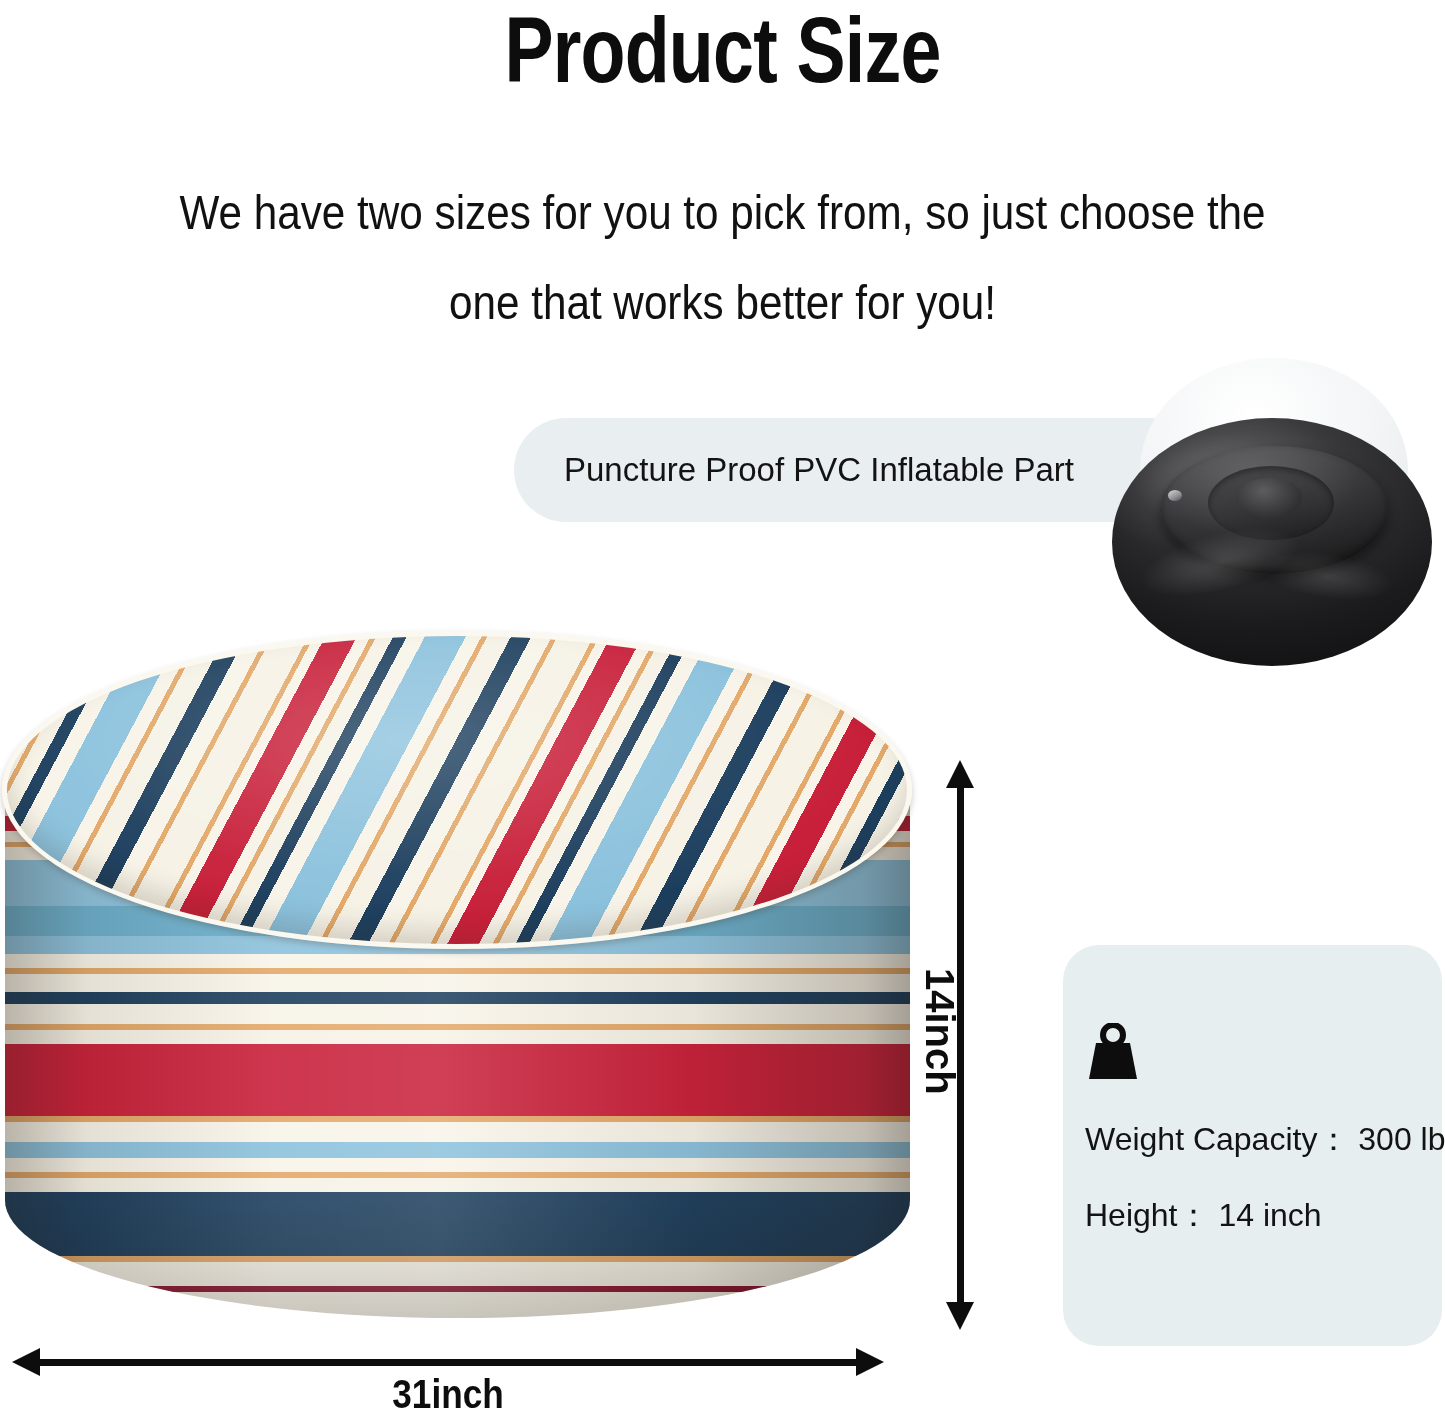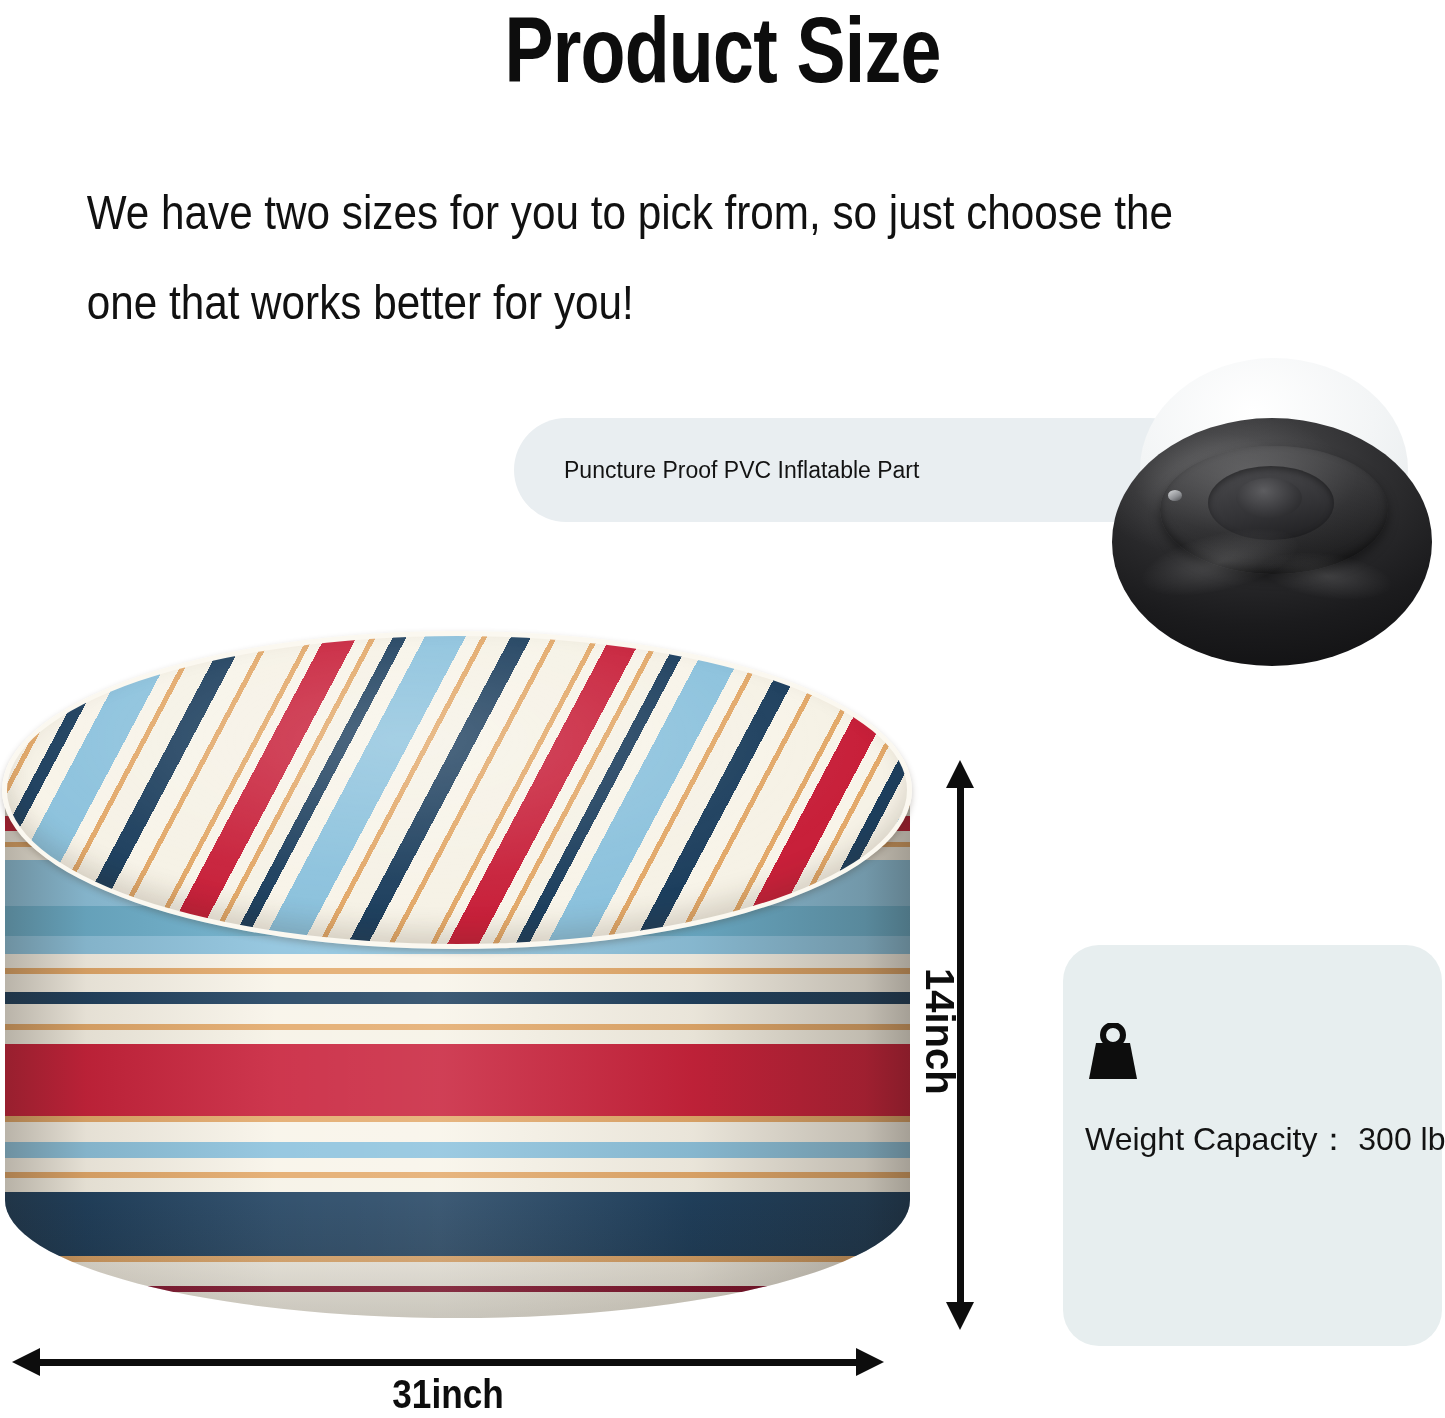--- a/index.html
+++ b/index.html
@@ -16,38 +16,38 @@
   #page-title {
     position: absolute; left: 0; top: 2px; width: 1445px;
     text-align: center;
     font-size: 92px; line-height: 96px;
     font-weight: 700; letter-spacing: -1px;
     transform: scaleX(0.80); transform-origin: 50% 0;
     color: #0d0d0d;
   }
   #subtitle {
     position: absolute; left: 0; top: 168px; width: 1445px;
-    text-align: left; color: #111;
+    text-align: center; color: #111;
   }
   .sub-line {
     font-size: 48px; line-height: 90px; font-weight: 400;
     transform: scaleX(0.88); transform-origin: 50% 50%;
     white-space: nowrap;
   }
 
   
   #callout-pill {
     position: absolute; left: 514px; top: 418px;
     width: 688px; height: 104px;
     background: #e9eef1; border-radius: 52px;
     display: flex; align-items: center;
   }
   #callout-label {
     padding-left: 50px;
-    font-size: 23px; line-height: 40px; font-weight: 400;
+    font-size: 33px; line-height: 40px; font-weight: 400;
     color: #131313; white-space: nowrap;
   }
 
   
   #inflatable-part {
     position: absolute; left: 1112px; top: 358px;
     width: 320px; height: 308px;
   }
   .puck-shadowplate {
     position: absolute; left: 28px; top: 0;
@@ -332,13 +332,14 @@
   <div class="head-right"></div>
 </div>
 <div id="dim-width-label">31inch</div>
 
 <div id="spec-panel">
   <svg id="weight-icon" viewBox="0 0 56 58" xmlns="http://www.w3.org/2000/svg">
     <circle cx="28" cy="12" r="10" fill="none" stroke="#0d0d0d" stroke-width="6"></circle>
     <path d="M11 20 H45 L52 56 H4 Z" fill="#0d0d0d"></path>
   </svg>
   <div class="spec-row">Weight Capacity： 300 lbs</div>
+  <div class="spec-row">Height： 14 inch</div>
 </div>
 
 </body></html>

